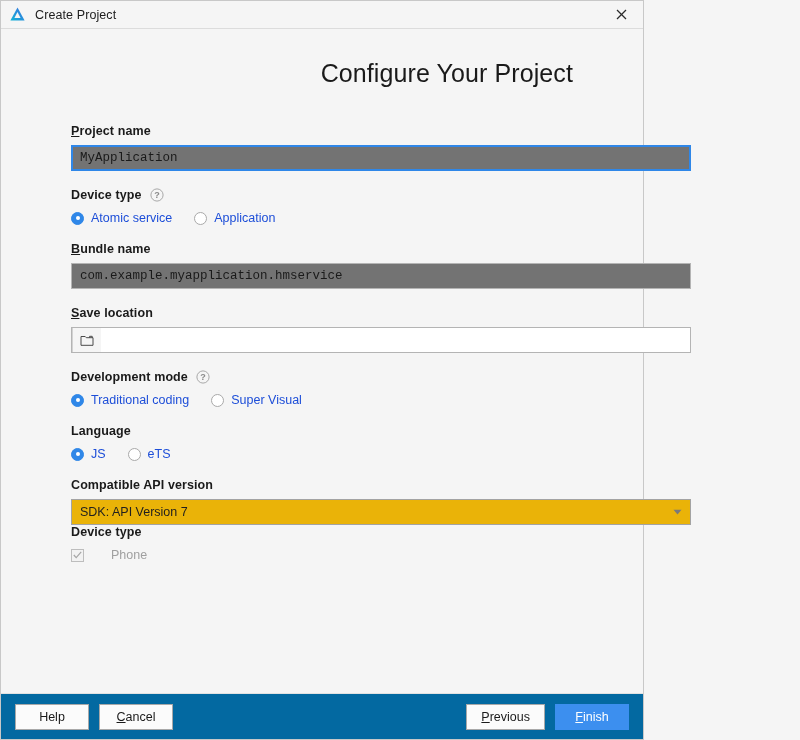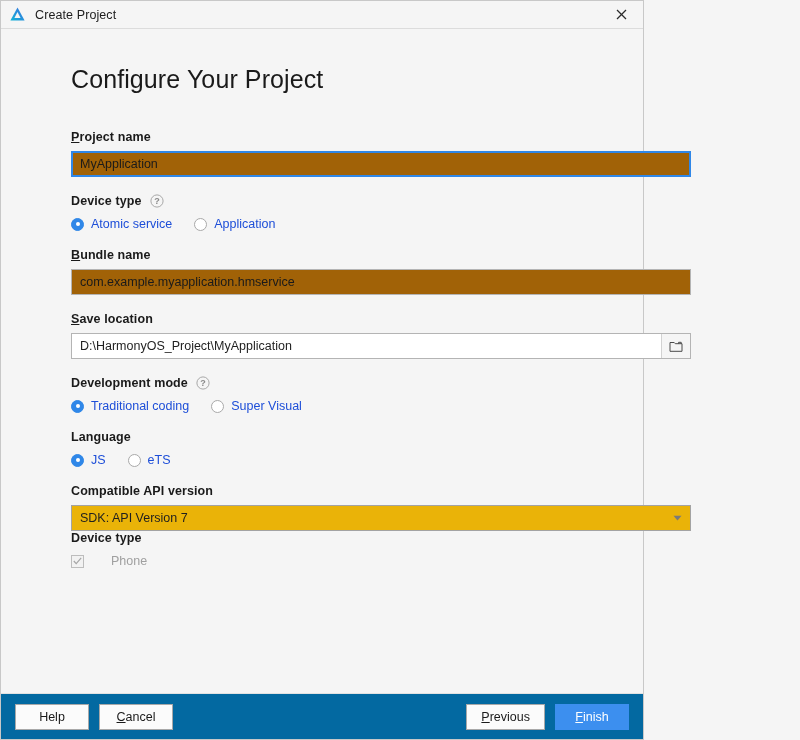--- a/index.html
+++ b/index.html
@@ -68,22 +68,23 @@
     flex: 1 1 auto;
     padding: 30px 70px 0 70px;
     box-sizing: border-box;
     position: relative;
   }
 
   .page-title {
     font-size: 25px;
     font-weight: 400;
     color: #1a1a1a;
-    margin: 6px 0 36px 0;
+    margin: 0 0 36px 0;
     letter-spacing: .1px;
+    text-align: right;
   }
 
   .field-label {
     font-size: 12.5px;
     font-weight: bold;
     color: #1a1a1a;
     margin-bottom: 7px;
     display: flex;
     align-items: center;
     letter-spacing: .1px;
@@ -95,28 +96,29 @@
     width: 14px;
     height: 14px;
     display: inline-block;
     vertical-align: middle;
   }
 
   .text-input {
     box-sizing: border-box;
     width: 620px;
     height: 26px;
-    background: #a16207;
+    background: #737373;
     border: 1px solid #b4b4b4;
     display: flex;
     align-items: center;
     padding: 0 8px;
     font-size: 12.5px;
     color: #1a1a1a;
     position: relative;
+    font-family: Liberation Mono, monospace;
   }
   .text-input.focused {
     border: 2px solid #2f87e8;
     padding: 0 7px;
   }
   .input-value {
     flex: 1 1 auto;
     white-space: nowrap;
     overflow: hidden;
     text-overflow: ellipsis;
@@ -354,21 +356,20 @@
         <span class="input-value">com.example.myapplication.hmservice</span>
       </div>
     </div>
 
     <div class="group">
       <div class="field-label">
         <span class="mnemonic">S</span>
           <span>ave location</span>
       </div>
       <div class="input-with-button">
-        <span class="input-value">D:\HarmonyOS_Project\MyApplication</span>
         <span class="browse-btn">
           <svg width="15" height="13" viewBox="0 0 15 13">
             <path d="M1 2.5 h4.2 l1.1 1.2 h6.7 v7.6 h-12 z" fill="none" stroke="#4a4a4a" stroke-width="1"></path>
             <path d="M9.6 3.7 v-1.4 h2.6 v1.4" fill="none" stroke="#4a4a4a" stroke-width="1"></path>
           </svg>
         </span>
       </div>
     </div>
 
     <div class="group">

